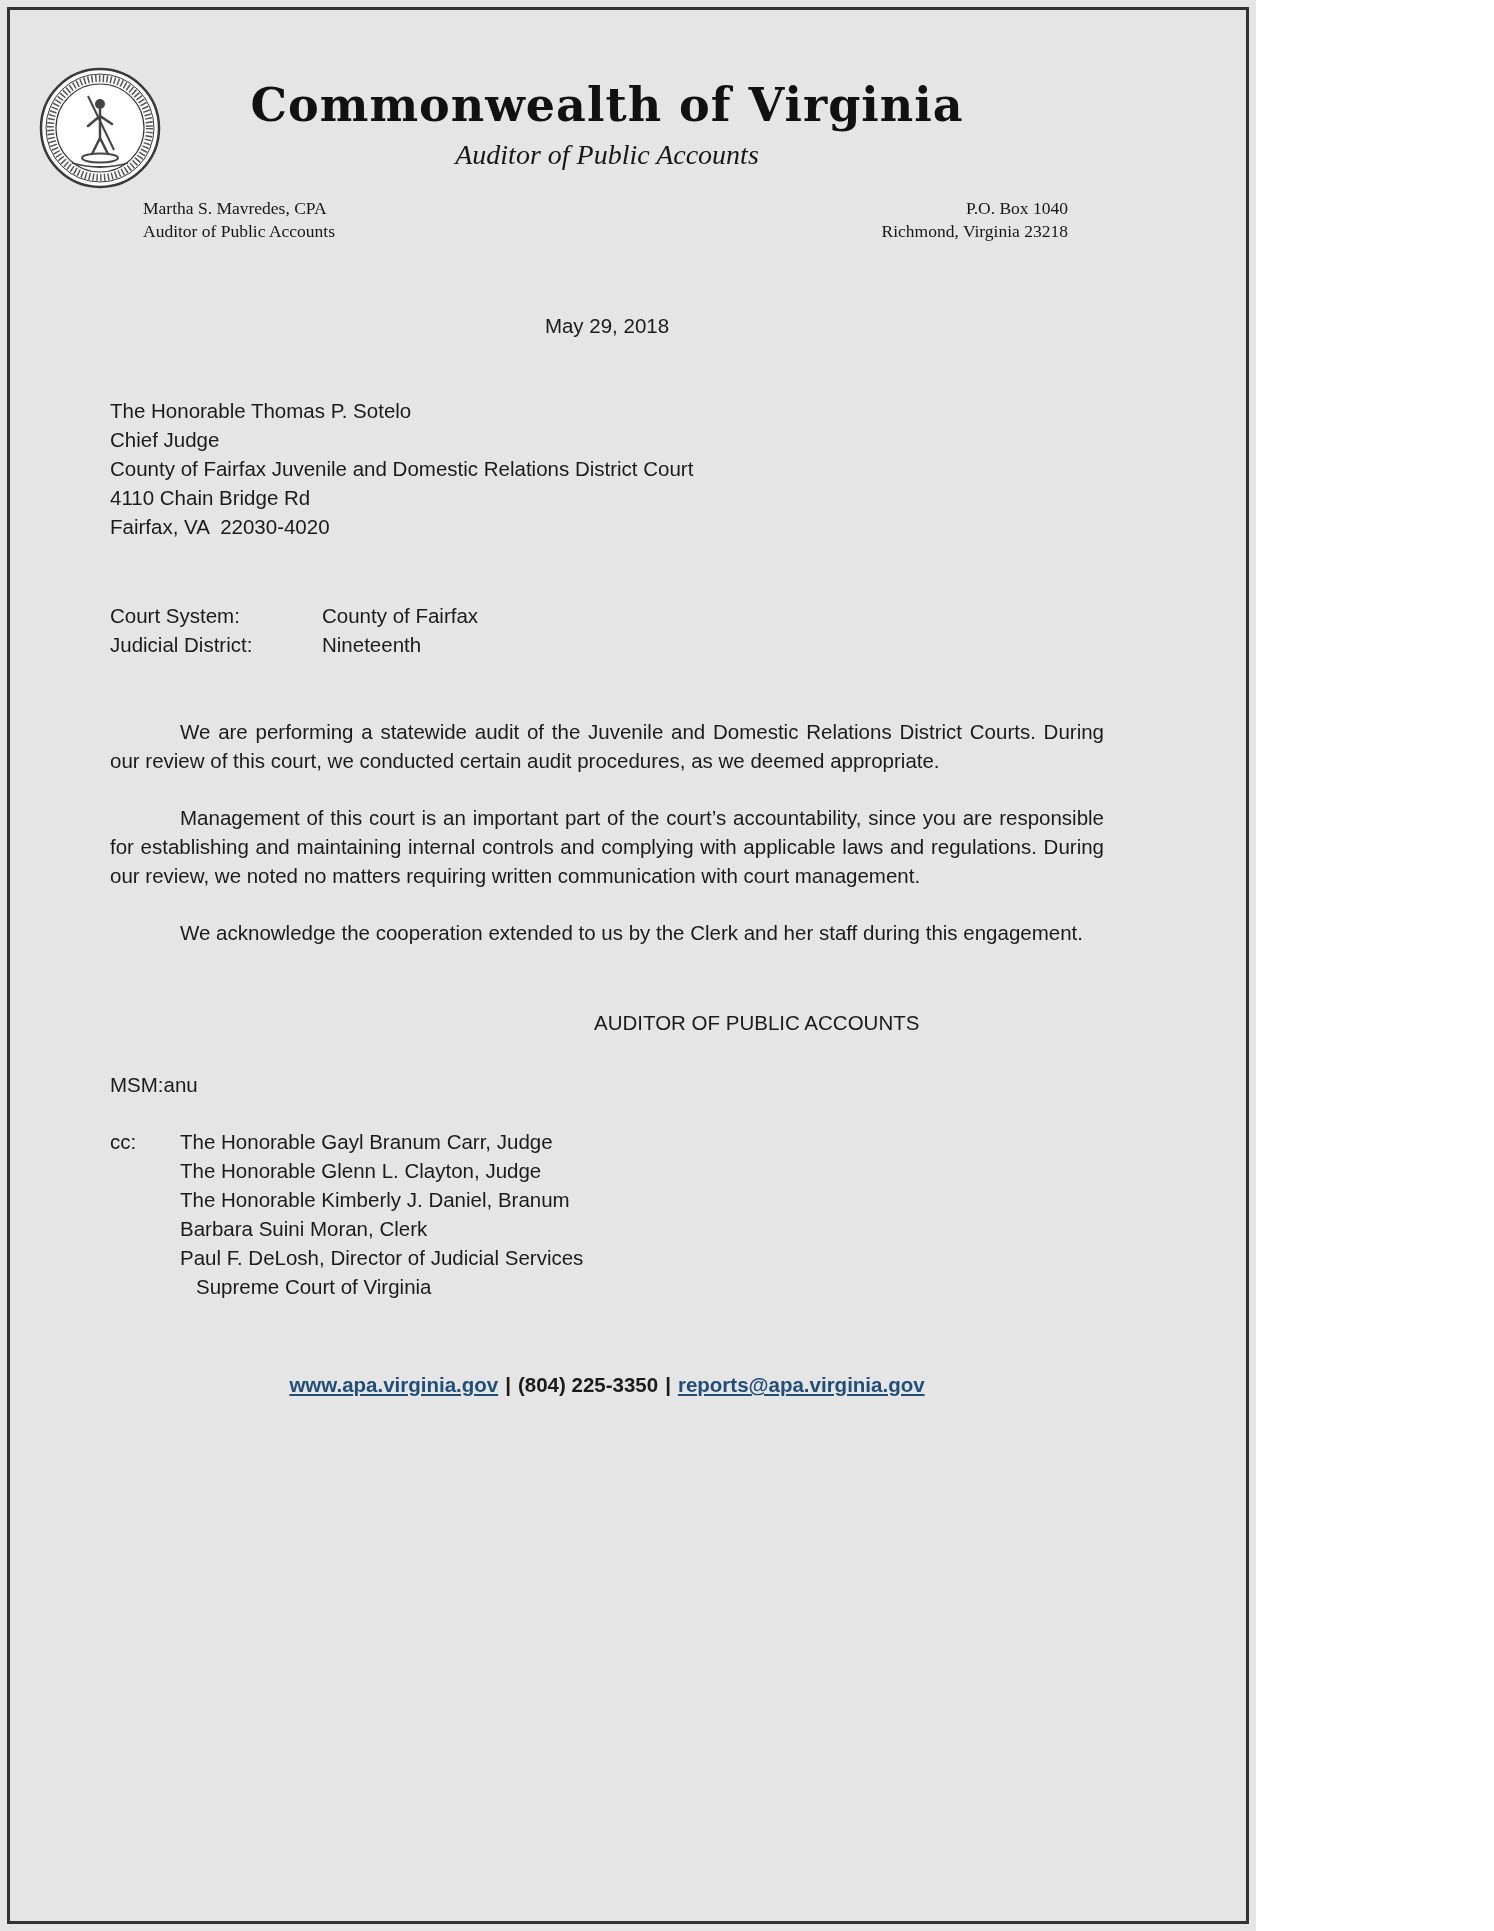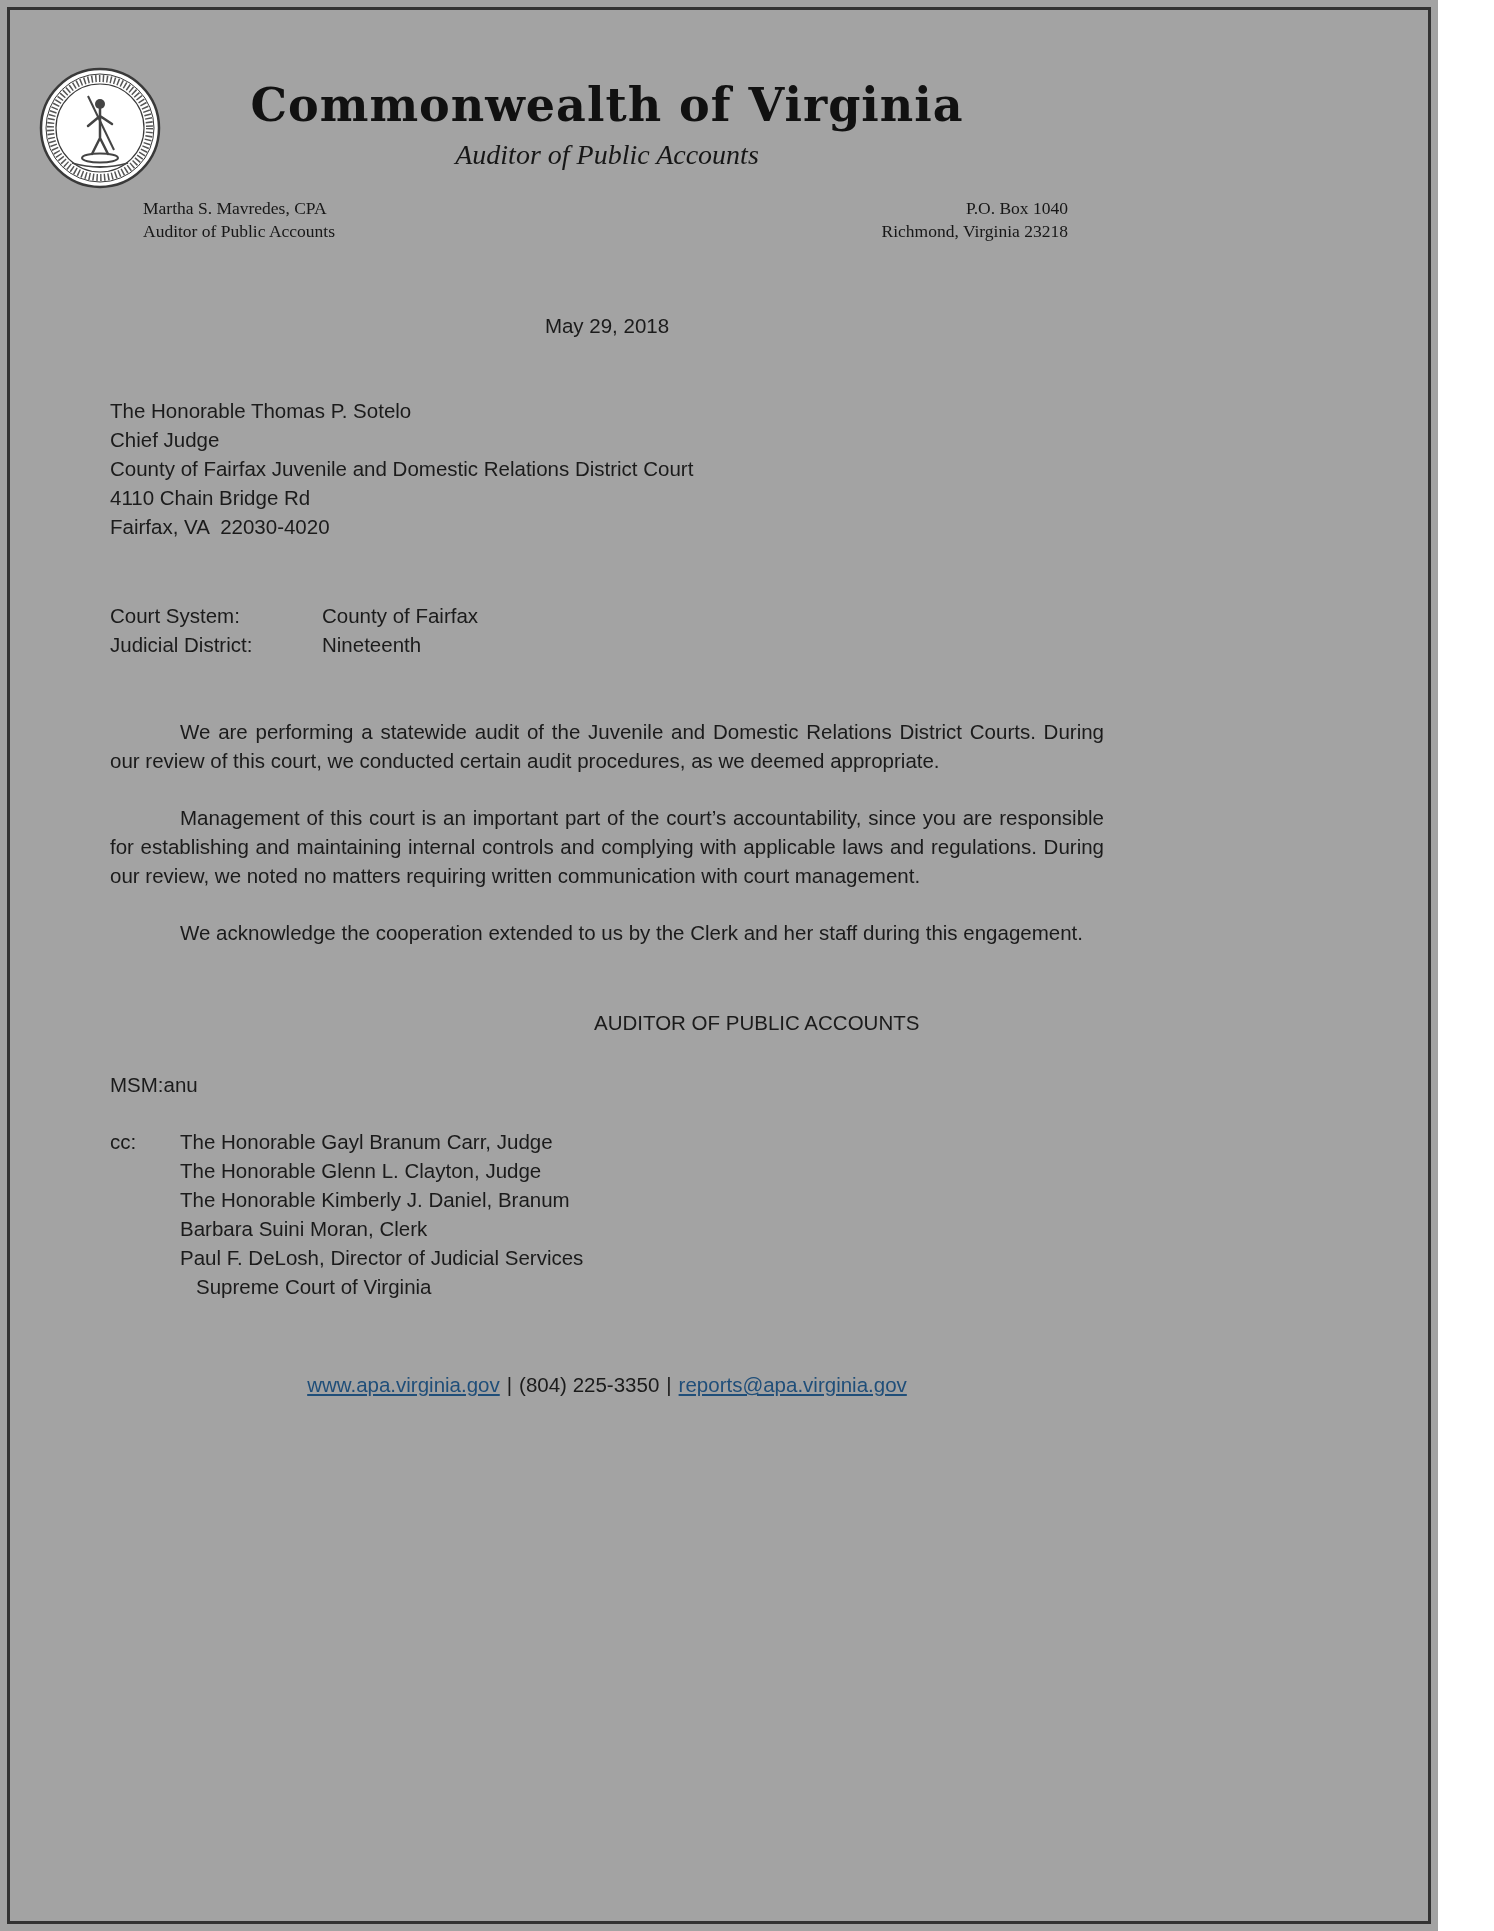--- a/index.html
+++ b/index.html
@@ -5,22 +5,22 @@
   * { margin: 0; padding: 0; box-sizing: border-box; }
   html, body { background: #ffffff; }
   body {
     width: 1494px; height: 1931px;
     font-family: "Liberation Sans", sans-serif;
     color: #1b1b1b;
     position: relative;
   }
   .page {
     position: relative;
-    width: 1438px; height: 1931px;
-    background: #a3a3a3;
+    width: 1256px; height: 1931px;
+    background: #e5e5e5;
     overflow: hidden;
   }
   .page-frame {
     position: absolute; inset: 7px;
     border: 3px solid #333333;
     pointer-events: none;
   }
   .content {
     position: relative;
     margin-left: 110px;
@@ -90,20 +90,21 @@
     font-size: 20.5px;
     line-height: 29px;
   }
   .cc-label { width: 70px; flex: 0 0 70px; }
   .cc-item-indented { padding-left: 16px; }
   
   .footer-line {
     margin-top: 72px;
     text-align: center;
     font-size: 20.5px;
+    font-weight: bold;
   }
   .footer-line a {
     color: #1f4e79;
     text-decoration: underline;
   }
   .footer-sep { color: #1b1b1b; padding: 0 7px; }
 </style>
 </head>
 <body>
 

